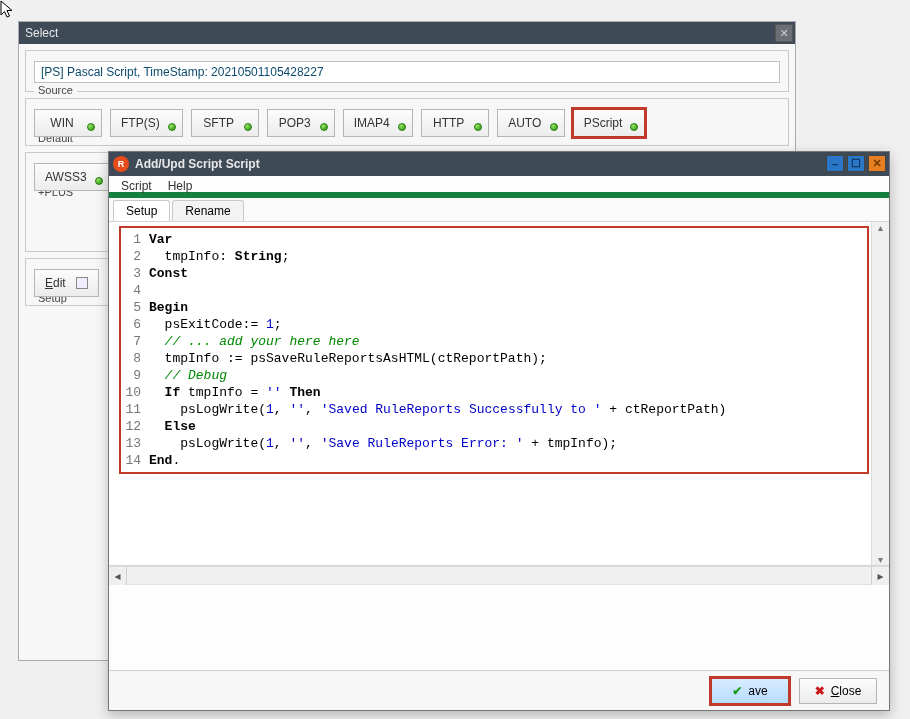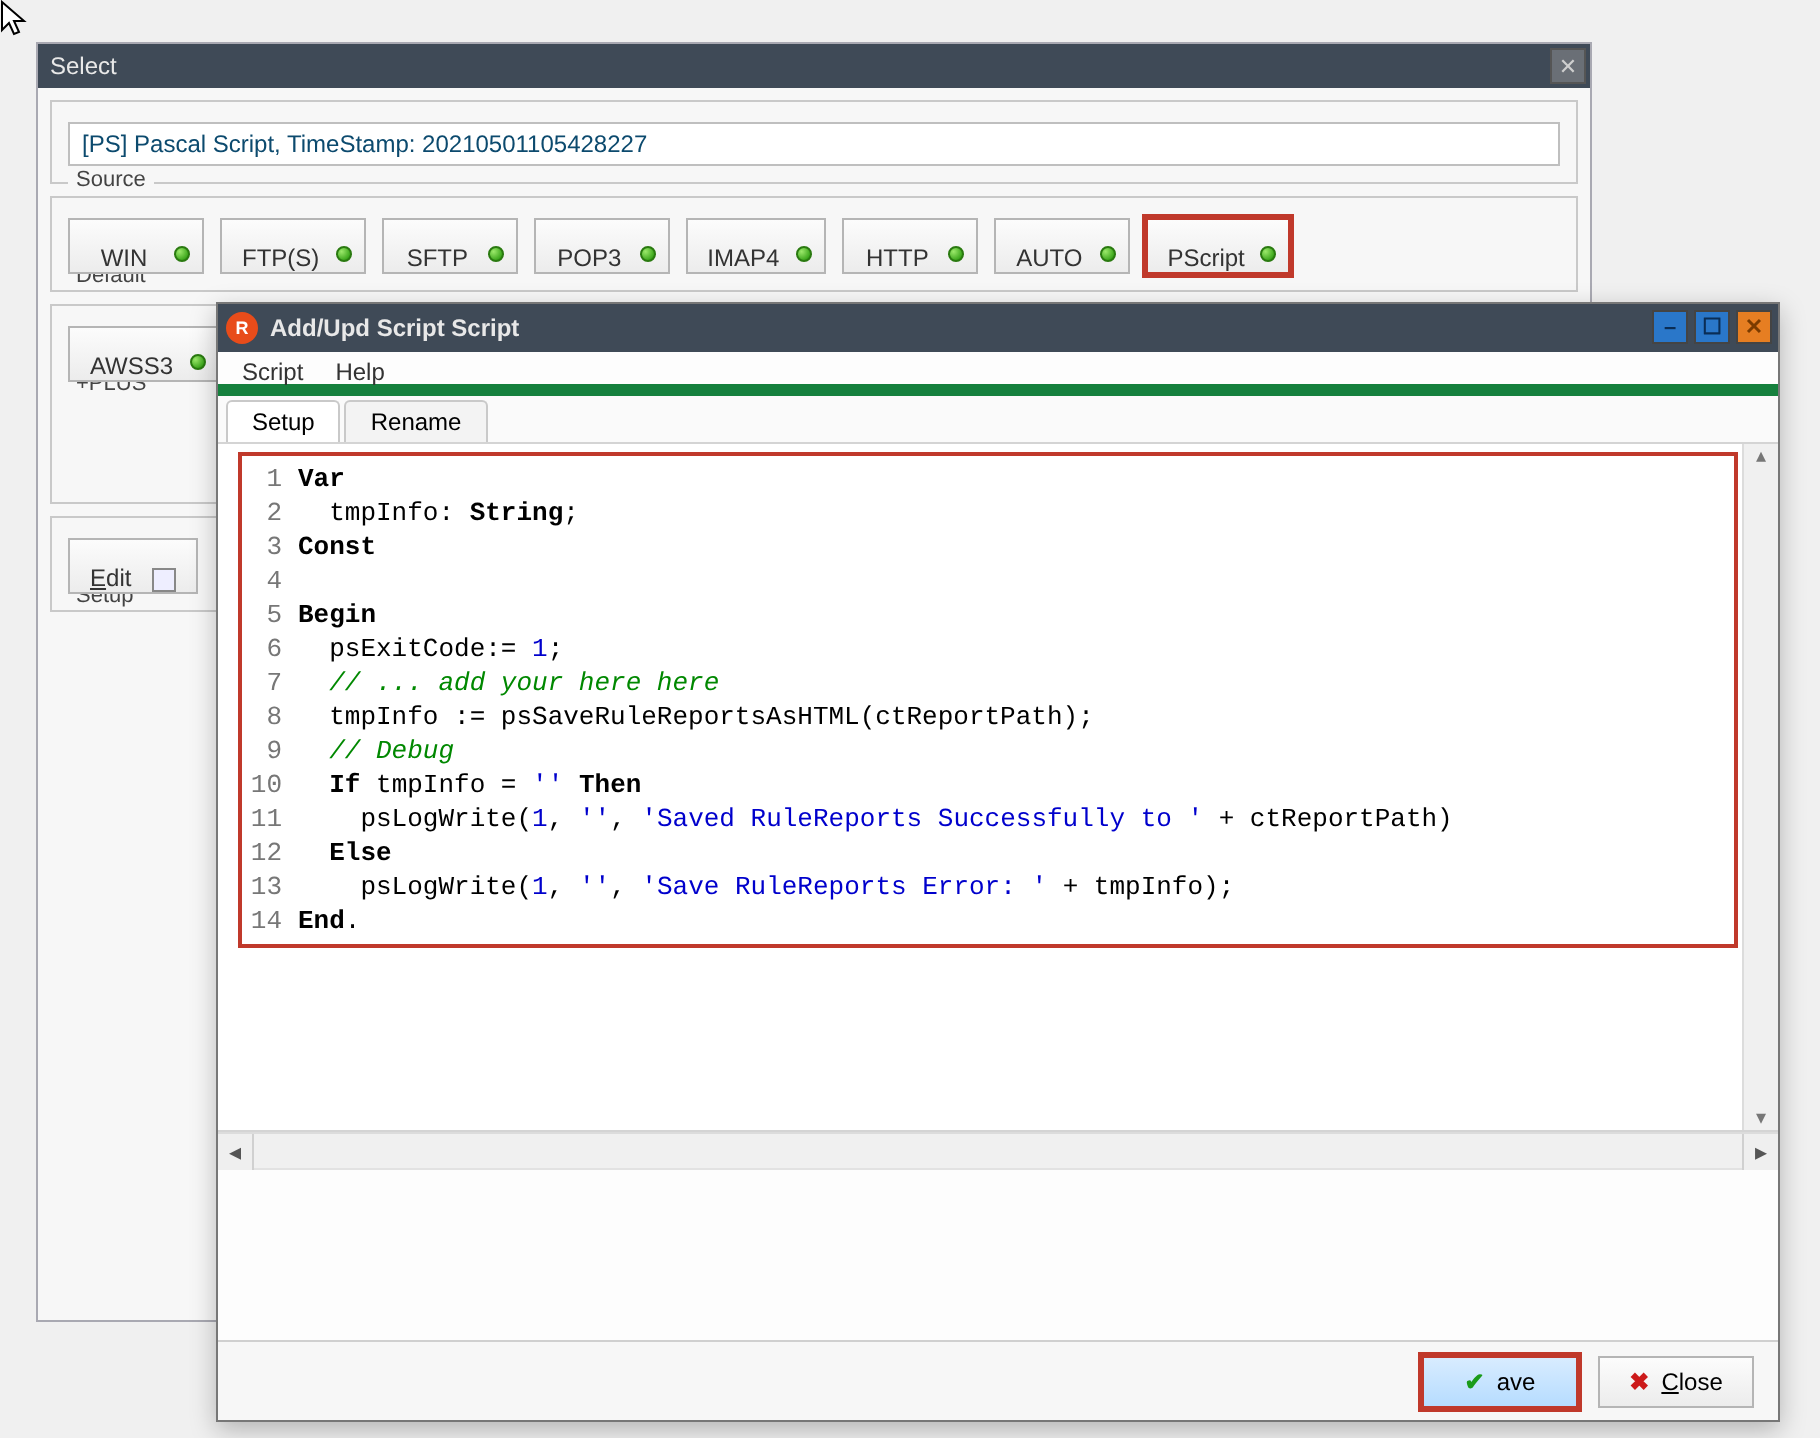--- a/index.html
+++ b/index.html
@@ -81,21 +81,21 @@
   }
 
   .btn-row { display: flex; flex-wrap: wrap; gap: 8px; }
   .btn {
     height: 28px;
     min-width: 68px;
     padding: 0 10px 0 10px;
     border: 1px solid #b5b5b5;
     background: linear-gradient(#fcfcfc, #ececec);
     display: inline-flex;
-    align-items: flex-end;
+    align-items: center;
     justify-content: center;
     gap: 6px;
     font-size: 12px;
     color: #333;
     cursor: pointer;
     position: relative;
   }
   .btn .dot {
     width: 8px; height: 8px;
     border-radius: 50%;

